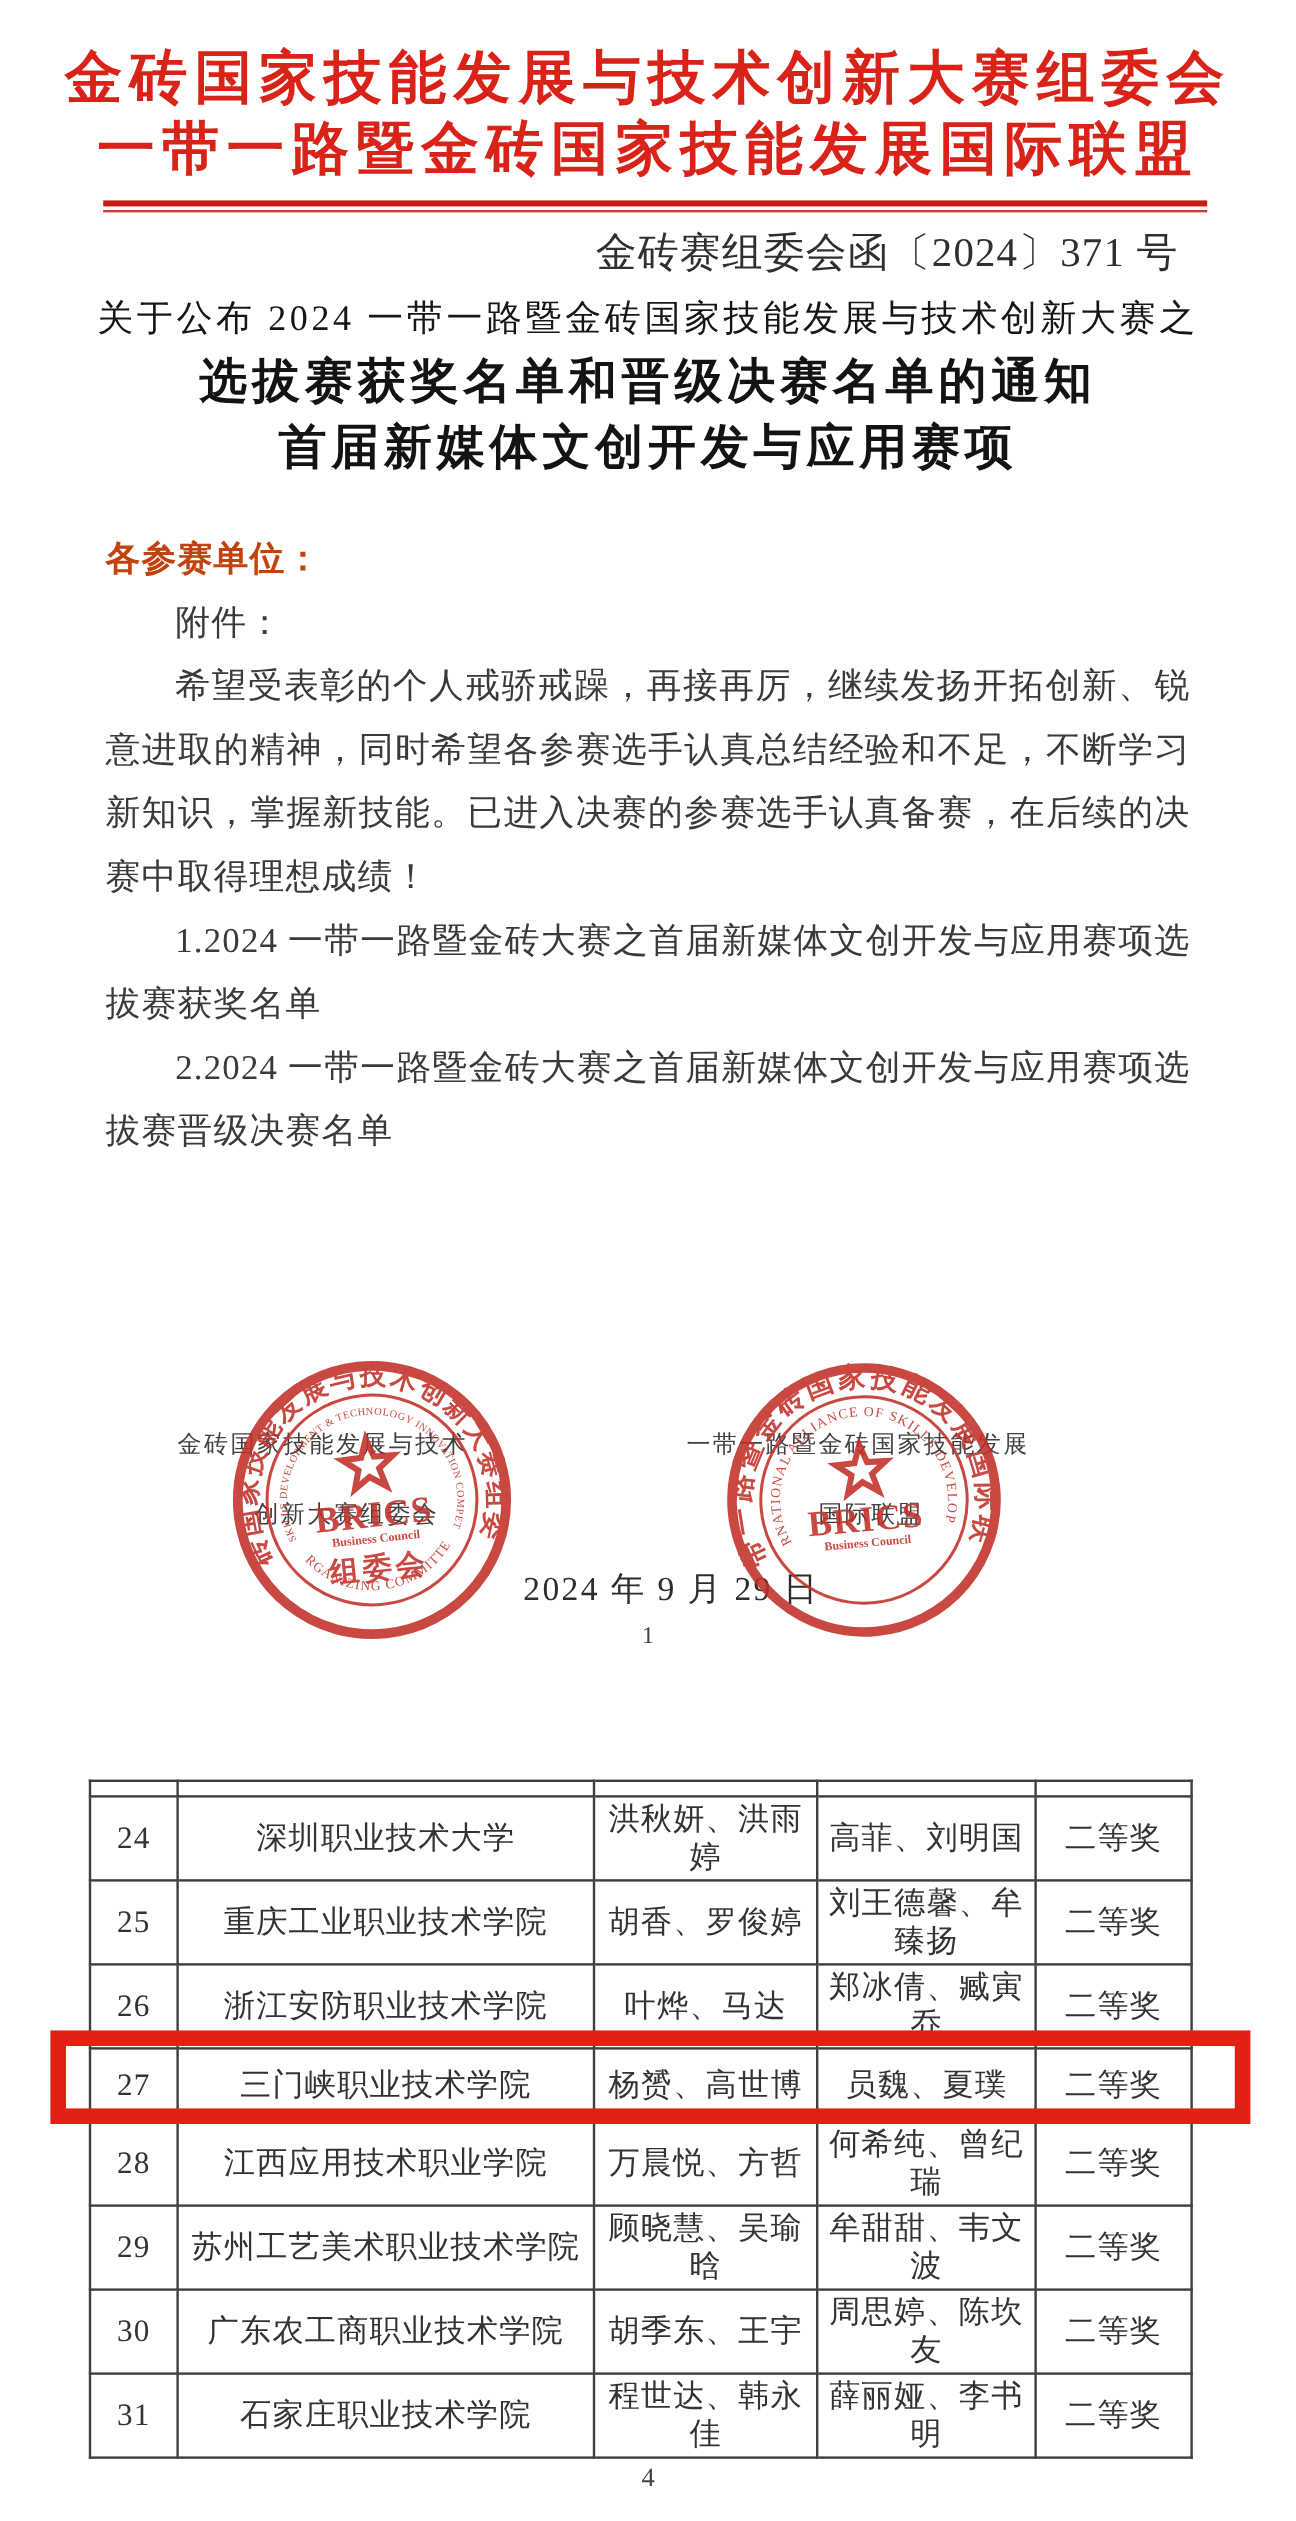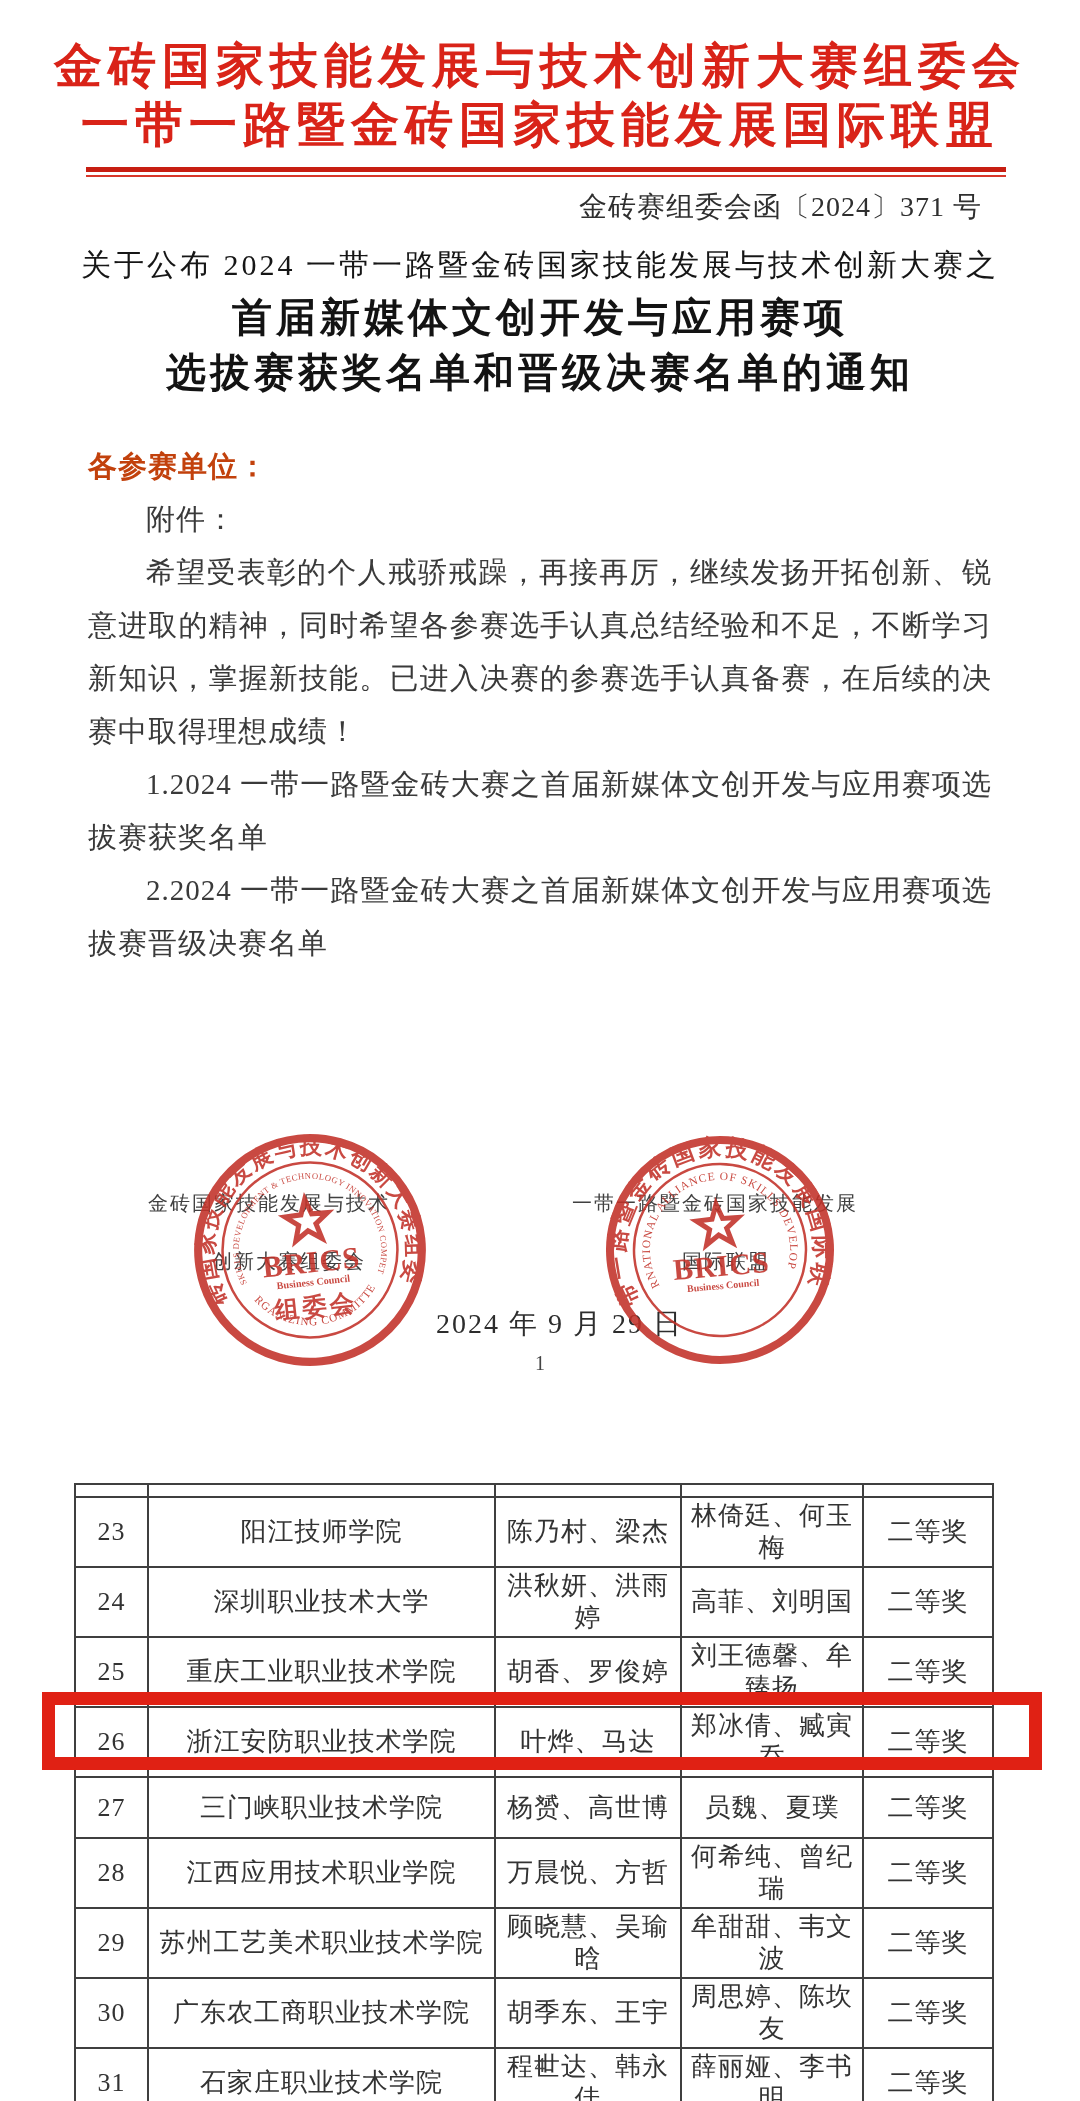--- a/index.html
+++ b/index.html
@@ -11,21 +11,21 @@
   }
   .abs { position:absolute; }
 
   
   .doc-header { top:36px; left:0; right:0; text-align:center;
     color:#d92318; font-weight:bold; font-size:48px; line-height:59px; letter-spacing:6px; }
   .red-rule { top:167px; left:86px; right:74px; }
   .red-rule .thick { height:5px; background:#c71e12; }
   .red-rule .thin  { height:2px; background:#d8372a; margin-top:3px; }
   .doc-number { top:188px; left:0; right:98px; text-align:right;
-    font-size:28px; color:#2f2f2f; letter-spacing:1px; }
+    font-size:34px; color:#2f2f2f; letter-spacing:1px; }
 
   
   .title-1 { top:245px; left:0; right:0; text-align:center;
     font-size:30px; font-weight:normal; color:#161616; letter-spacing:3px; }
   .title-23 { top:290px; left:0; right:0; text-align:center;
     font-size:40px; font-weight:bold; color:#131313; letter-spacing:4px; line-height:55px; }
 
   
   .body-text { top:440px; left:88px; right:88px;
     font-size:29px; line-height:53px; letter-spacing:1px; text-align:justify; color:#3a3a3a; }
@@ -63,22 +63,22 @@
 
 <div class="abs red-rule">
   <div class="thick"></div>
   <div class="thin"></div>
 </div>
 
 <div class="abs doc-number">金砖赛组委会函〔2024〕371 号</div>
 
 <div class="abs title-1">关于公布 2024 一带一路暨金砖国家技能发展与技术创新大赛之</div>
 <div class="abs title-23">
+  <div>选拔赛获奖名单和晋级决赛名单的通知</div>
   <div>首届新媒体文创开发与应用赛项</div>
-  <div>选拔赛获奖名单和晋级决赛名单的通知</div>
 </div>
 
 <div class="abs body-text">
   <p class="salutation">各参赛单位：</p>
   <p class="ind">附件：</p>
   <p class="ind">希望受表彰的个人戒骄戒躁，再接再厉，继续发扬开拓创新、锐意进取的精神，同时希望各参赛选手认真总结经验和不足，不断学习新知识，掌握新技能。已进入决赛的参赛选手认真备赛，在后续的决赛中取得理想成绩！</p>
   <p class="ind">1.2024 一带一路暨金砖大赛之首届新媒体文创开发与应用赛项选拔赛获奖名单</p>
   <p class="ind">2.2024 一带一路暨金砖大赛之首届新媒体文创开发与应用赛项选拔赛晋级决赛名单</p>
 </div>
 
@@ -139,27 +139,20 @@
       <col class="col-award">
   </colgroup>
   <tbody>
     <tr class="sliver">
       <td></td>
         <td></td>
       <td></td>
         <td></td>
       <td></td>
     </tr>
-  <tr class="data-row">
-    <td>23</td>
-    <td>阳江技师学院</td>
-    <td>陈乃村、梁杰</td>
-    <td>林倚廷、何玉梅</td>
-    <td>二等奖</td>
-  </tr>
       <tr class="data-row">
     <td>24</td>
     <td>深圳职业技术大学</td>
     <td>洪秋妍、洪雨婷</td>
     <td>高菲、刘明国</td>
     <td>二等奖</td>
   </tr>
       <tr class="data-row">
     <td>25</td>
     <td>重庆工业职业技术学院</td>

